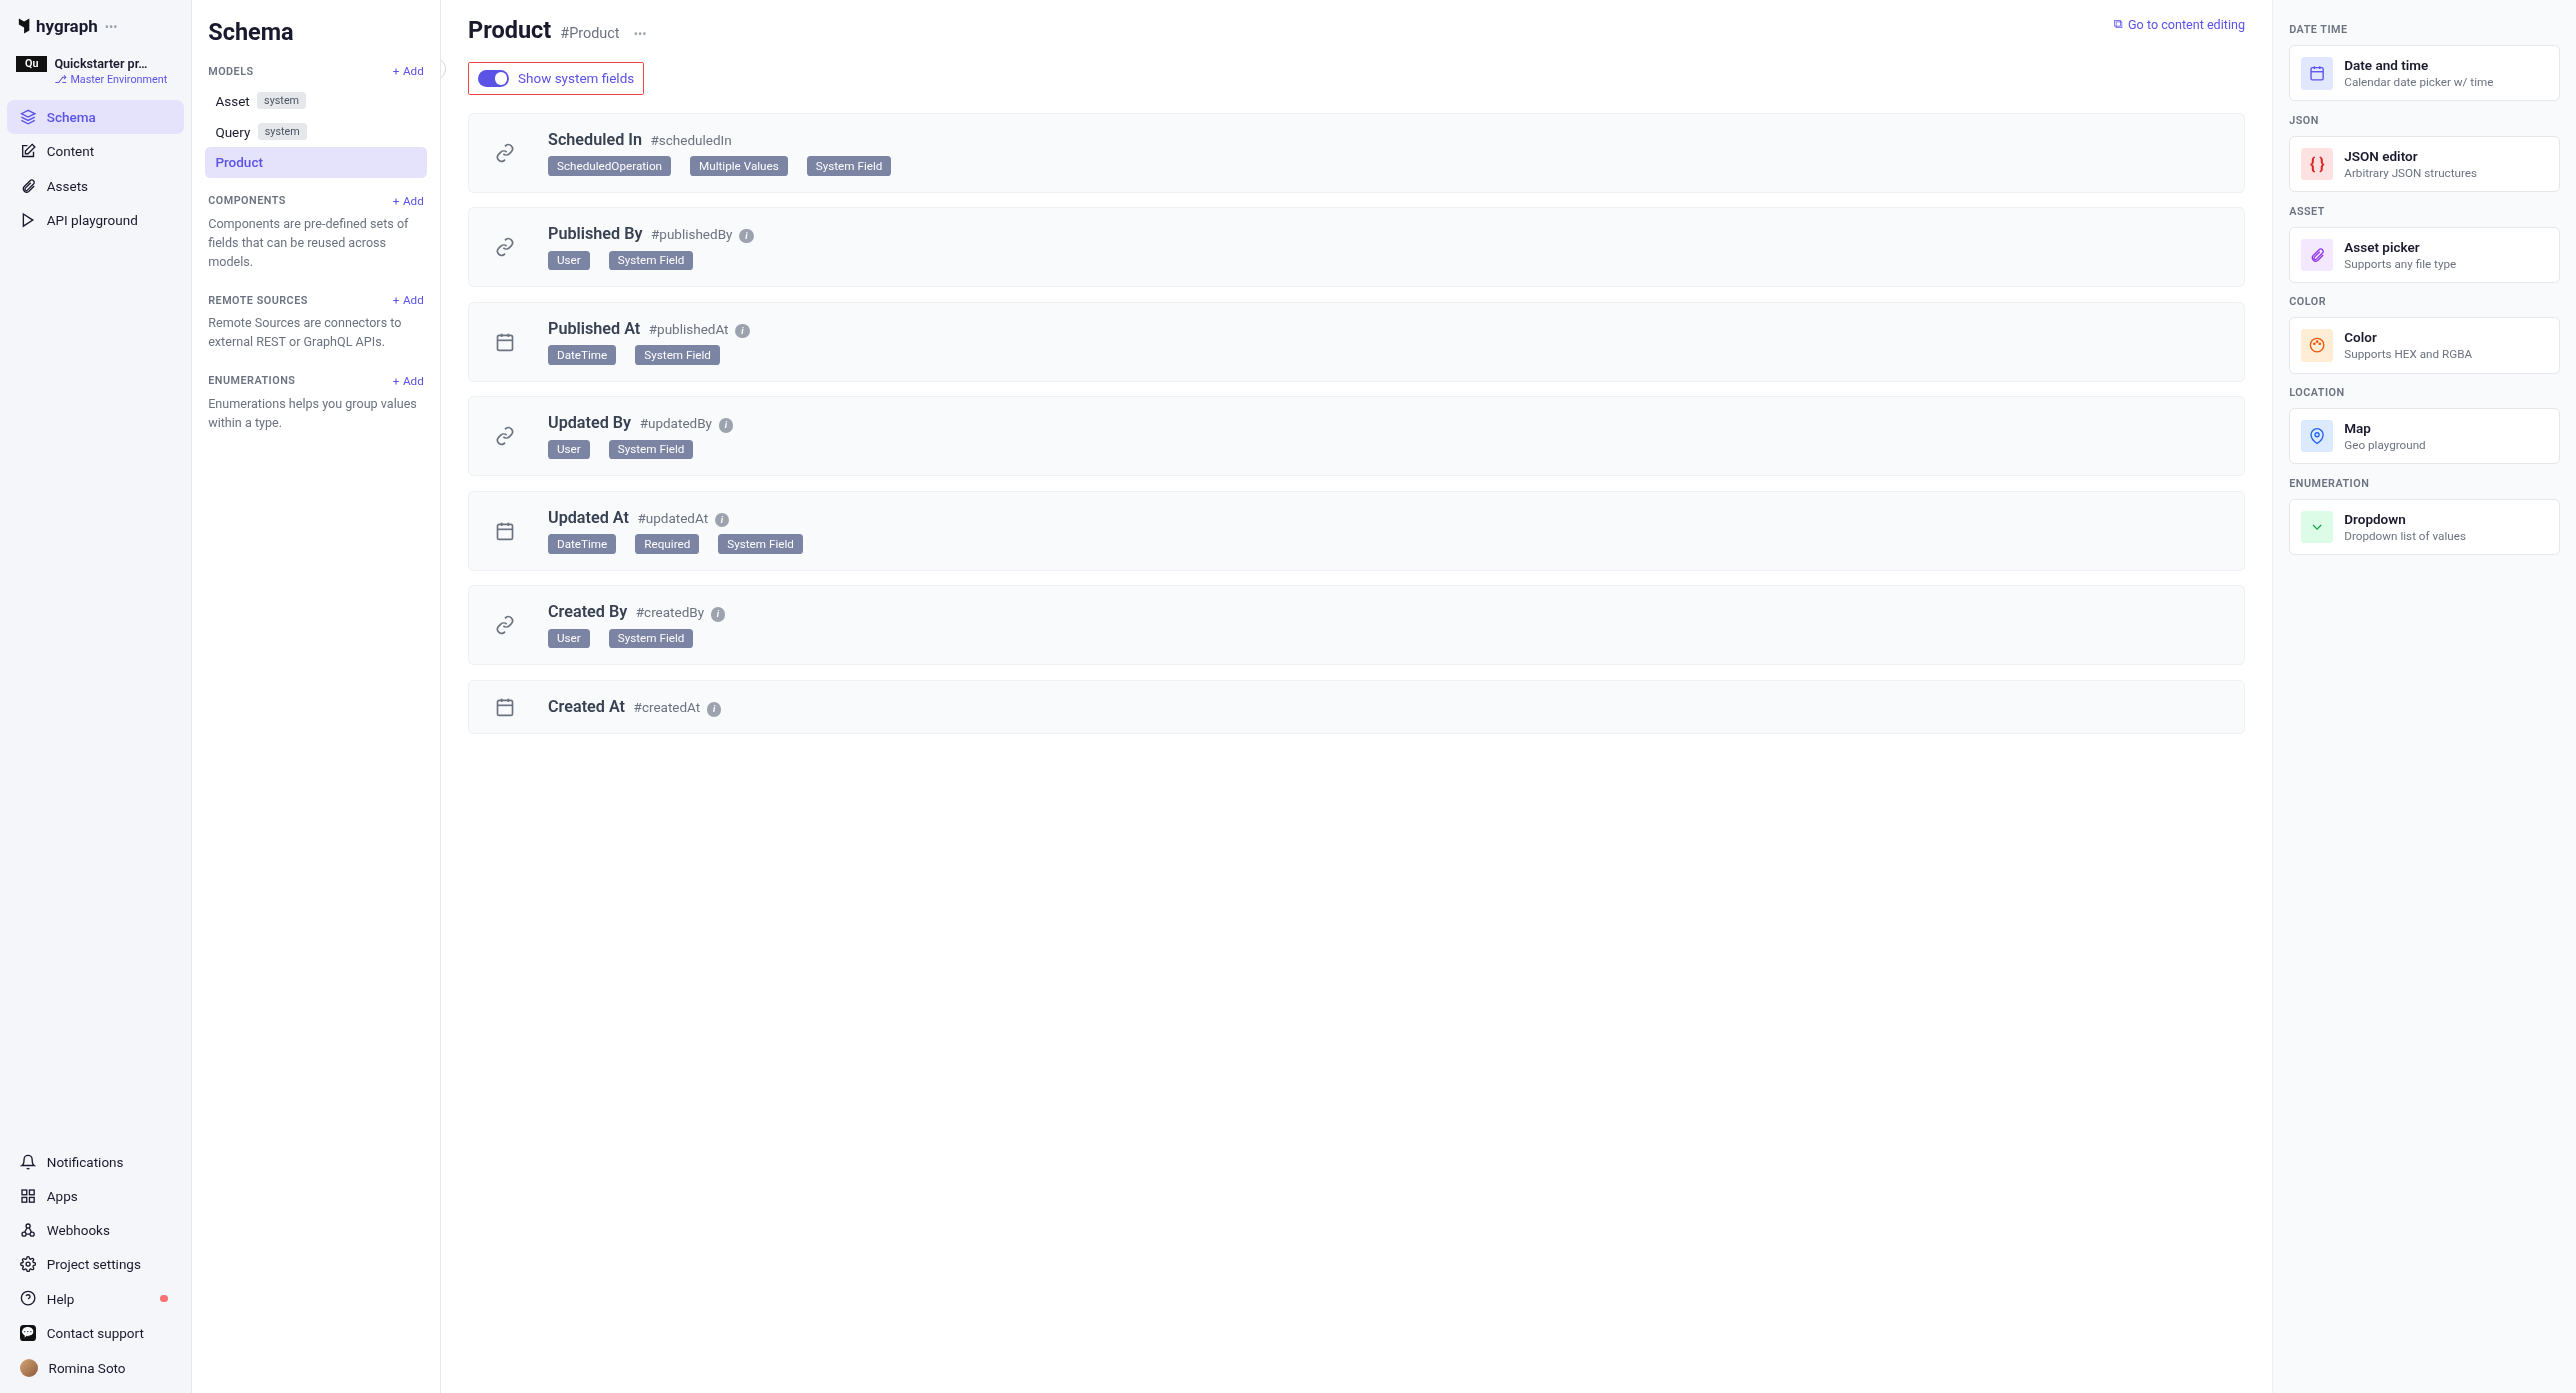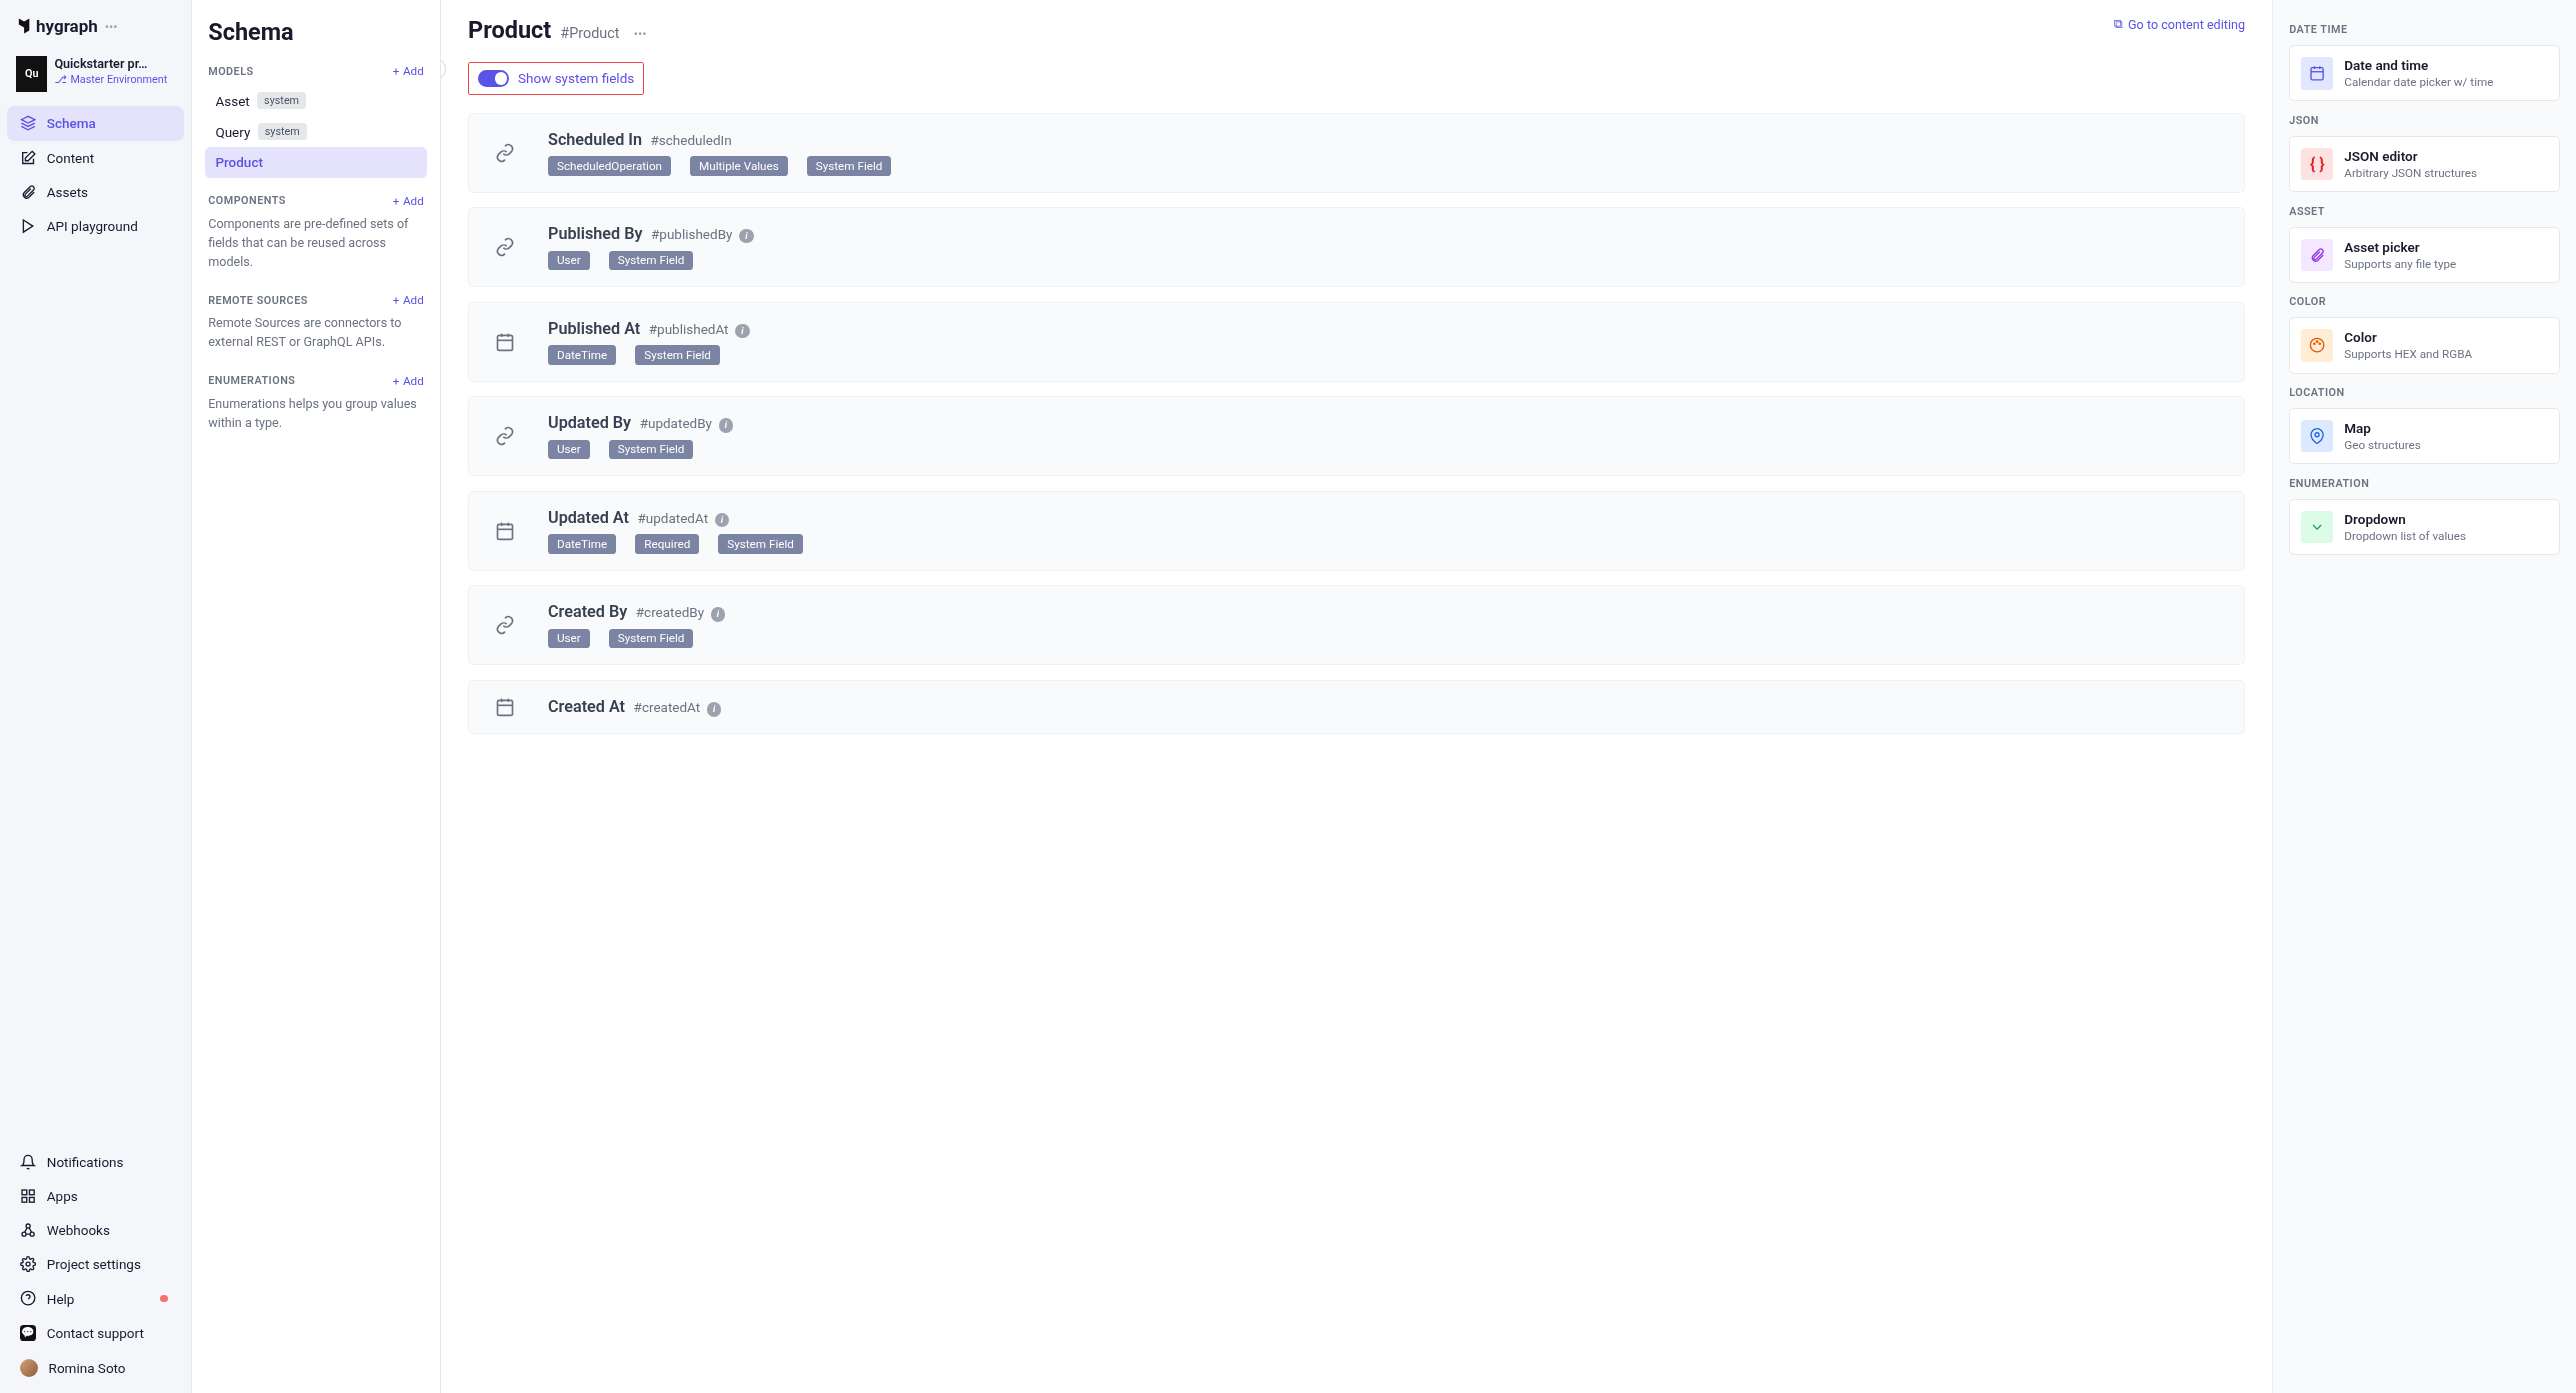--- a/index.html
+++ b/index.html
@@ -6,21 +6,21 @@
   body { font-family: -apple-system, BlinkMacSystemFont, 'Segoe UI', Roboto, sans-serif; background: #fff; color: #1a1a2e; font-size: 12.6px; }
   .app { display: flex; height: 100vh; }
   
   
   .sidebar-left { width: 192px; background: #f5f6fa; border-right: 0.9px solid #e5e7eb; display: flex; flex-direction: column; padding: 16.2px 7.2px 7.2px; }
   .logo-row { display: flex; align-items: center; padding: 0 9px 14.4px; gap: 7px; }
   .logo { font-weight: 700; font-size: 17px; display: flex; align-items: center; gap: 3.6px; }
   .logo svg { width: 16.2px; height: 18px; }
   .more-dots { color: #9ca3af; cursor: pointer; }
   .project-row { display: flex; gap: 7.2px; padding: 5.4px 9px 14.4px; align-items: flex-start; }
-  .project-badge { width: 31px; height: 36px; background: #111; color: #fff; border-radius: 0; display: flex; align-items: center; justify-content: center; font-size: 10.8px; font-weight: 600; }
+  .project-badge { width: 31px; height: 16px; background: #111; color: #fff; border-radius: 0; display: flex; align-items: center; justify-content: center; font-size: 10.8px; font-weight: 600; }
   .project-name { font-weight: 600; font-size: 12.6px; color: #1a1a2e; white-space: nowrap; overflow: hidden; text-overflow: ellipsis; max-width: 122px;}
   .project-env { color: #5b52e6; font-size: 10.8px; display: flex; align-items: center; gap: 3.6px; margin-top: 1.8px;}
   .nav-list { list-style: none; }
   .nav-item { display: flex; align-items: center; gap: 10.8px; padding: 9px 12.6px; border-radius: 7.2px; cursor: pointer; font-size: 13.5px; color: #1a1a2e; position: relative;}
   .nav-item.active { background: #e4e3fb; color: #5b52e6; font-weight: 500; }
   .nav-item .icon { width: 16.2px; height: 16.2px; display:flex; align-items:center; justify-content:center; }
   .nav-spacer { flex: 1; }
   .red-dot { width:7.2px; height:7.2px; background:#f87171; border-radius:50%; position:absolute; right:16.2px;}
   .avatar-img { width:18px; height:18px; border-radius:50%; background: linear-gradient(135deg,#d4a574,#8b5a3c);}
 
@@ -462,21 +462,21 @@
           <div class="rp-section">LOCATION</div>
           <div class="rp-card">
       <div class="rp-icon" style="background:#dbeafe;color:#2563eb">
               <svg width="16.2" height="16.2" viewBox="0 0 24 24" fill="none" stroke="currentColor" stroke-width="2">
                 <path d="M21 10c0 7-9 13-9 13s-9-6-9-13a9 9 0 0118 0z"></path>
                 <circle cx="12" cy="10" r="3"></circle>
               </svg>
             </div>
       <div>
         <div class="rp-title">Map</div>
-        <div class="rp-desc">Geo structures</div>
+        <div class="rp-desc">Geo playground</div>
       </div>
           </div>
           <div class="rp-section">ENUMERATION</div>
           <div class="rp-card">
       <div class="rp-icon" style="background:#dcfce7;color:#16a34a">
               <svg width="16.2" height="16.2" viewBox="0 0 24 24" fill="none" stroke="currentColor" stroke-width="2">
                 <polyline points="6 9 12 15 18 9"></polyline>
               </svg>
             </div>
       <div>

